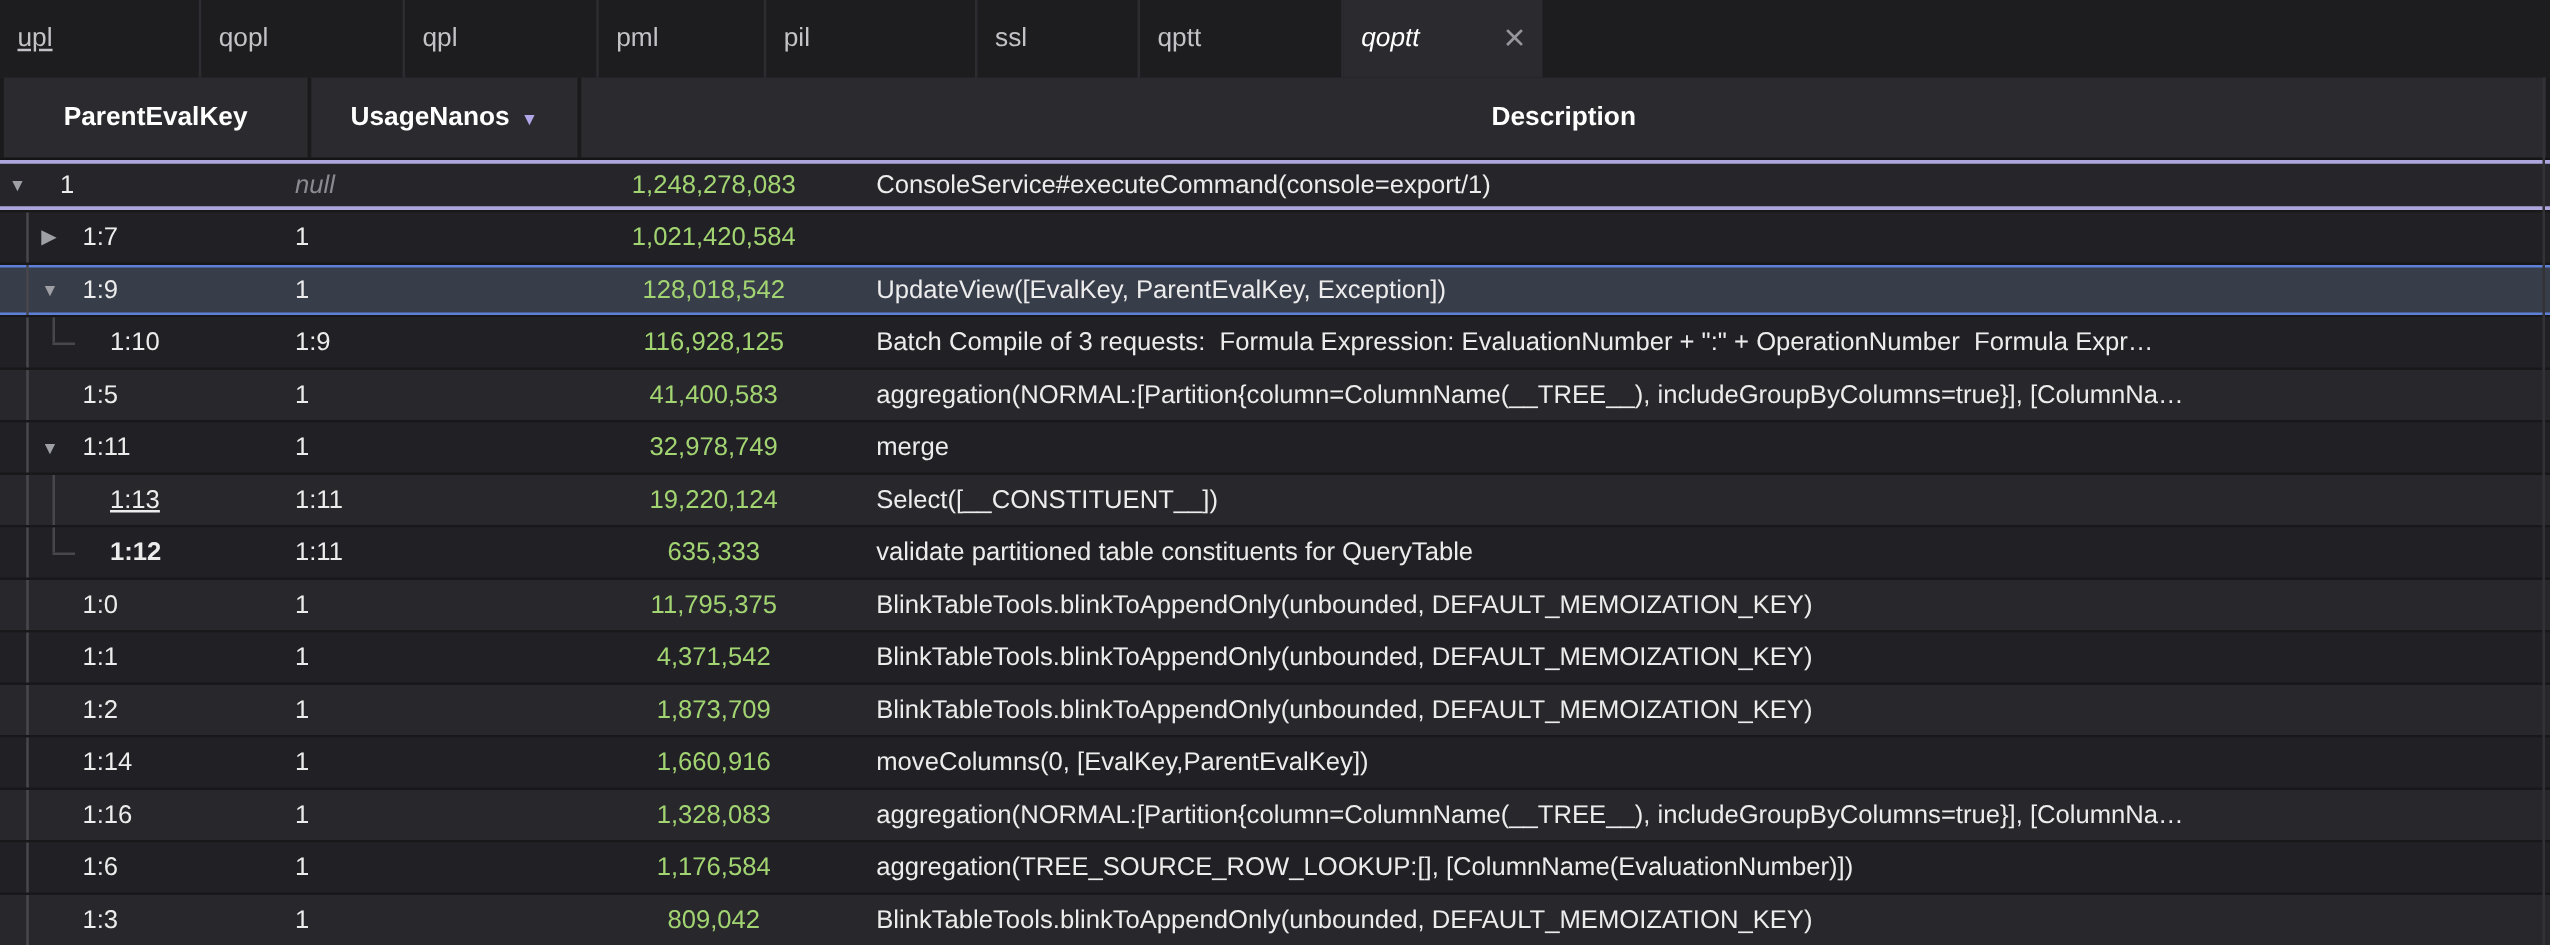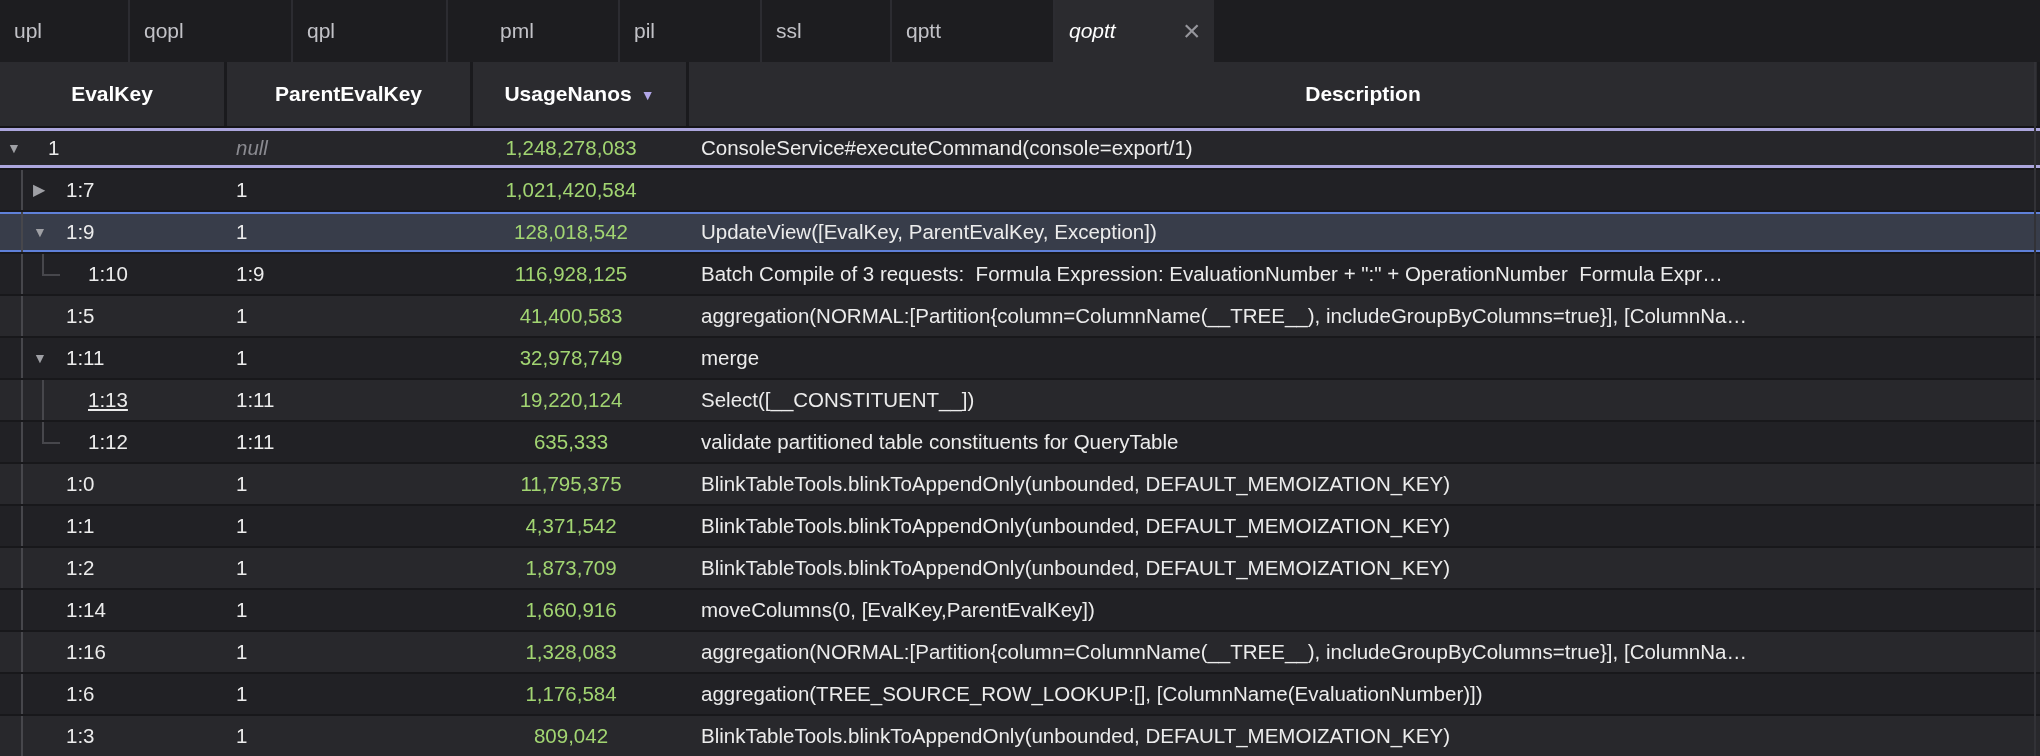--- a/index.html
+++ b/index.html
@@ -82,51 +82,48 @@
   .tri.collapsed { font-size:16px; }
   .evallabel { position:absolute; top:50%; transform:translateY(-50%); white-space:nowrap; }
   .right-edge { position:absolute; top:62px; right:4px; bottom:0; width:2px; background:#323237; }
 </style>
 </head>
 <body>
 
 <div class="app">
 
   <div class="tabbar" id="tabbar">
-      <div class="tab" style="width: 130px;">
+      <div class="tab" style="width: 161px; text-decoration: underline;">
         <span>upl</span>
       </div>
       <div class="tab" style="width: 163px;">
         <span>qopl</span>
       </div>
       <div class="tab" style="width: 155px;">
         <span>qpl</span>
       </div>
-      <div class="tab" style="width: 134px; margin-left: 38px;">
+      <div class="tab" style="width: 134px;">
         <span>pml</span>
       </div>
-      <div class="tab" style="width: 142px; padding-left: 14px;">
+      <div class="tab" style="width: 169px; padding-left: 14px;">
         <span>pil</span>
       </div>
       <div class="tab" style="width: 130px;">
         <span>ssl</span>
       </div>
       <div class="tab" style="width: 163px;">
         <span>qptt</span>
       </div>
       <div class="tab active" style="width: 159px; font-style: italic;">
         <span>qoptt</span>
         <span class="close">×</span>
       </div>
     </div>
 
   <div class="header">
-    <div class="hcell h-eval">
-      <span>EvalKey</span>
-    </div>
     <div class="hcell h-parent sep">
       <span>ParentEvalKey</span>
     </div>
     <div class="hcell h-usage sep">
       <span>UsageNanos</span>
       <span class="sort-arrow">▼</span>
     </div>
     <div class="hcell h-desc sep">
       <span>Description</span>
     </div>
@@ -199,21 +196,21 @@
         </div>
         <div class="cell-parent">1:11</div>
         <div class="cell-usage">19,220,124</div>
         <div class="cell-desc">Select([__CONSTITUENT__])</div>
       </div>
       <div class="row dark">
         <div class="cell-eval">
           <div class="guide v0"></div>
           <div class="guide v1half"></div>
           <div class="guide h1"></div>
-          <span class="evallabel" style="left: 88px;">1:12</span>
+          <span class="evallabel" style="left: 88px; font-weight: bold;">1:12</span>
         </div>
         <div class="cell-parent">1:11</div>
         <div class="cell-usage">635,333</div>
         <div class="cell-desc">validate partitioned table constituents for QueryTable</div>
       </div>
       <div class="row light">
         <div class="cell-eval">
           <div class="guide v0"></div>
           <span class="evallabel" style="left: 66px;">1:0</span>
         </div>

